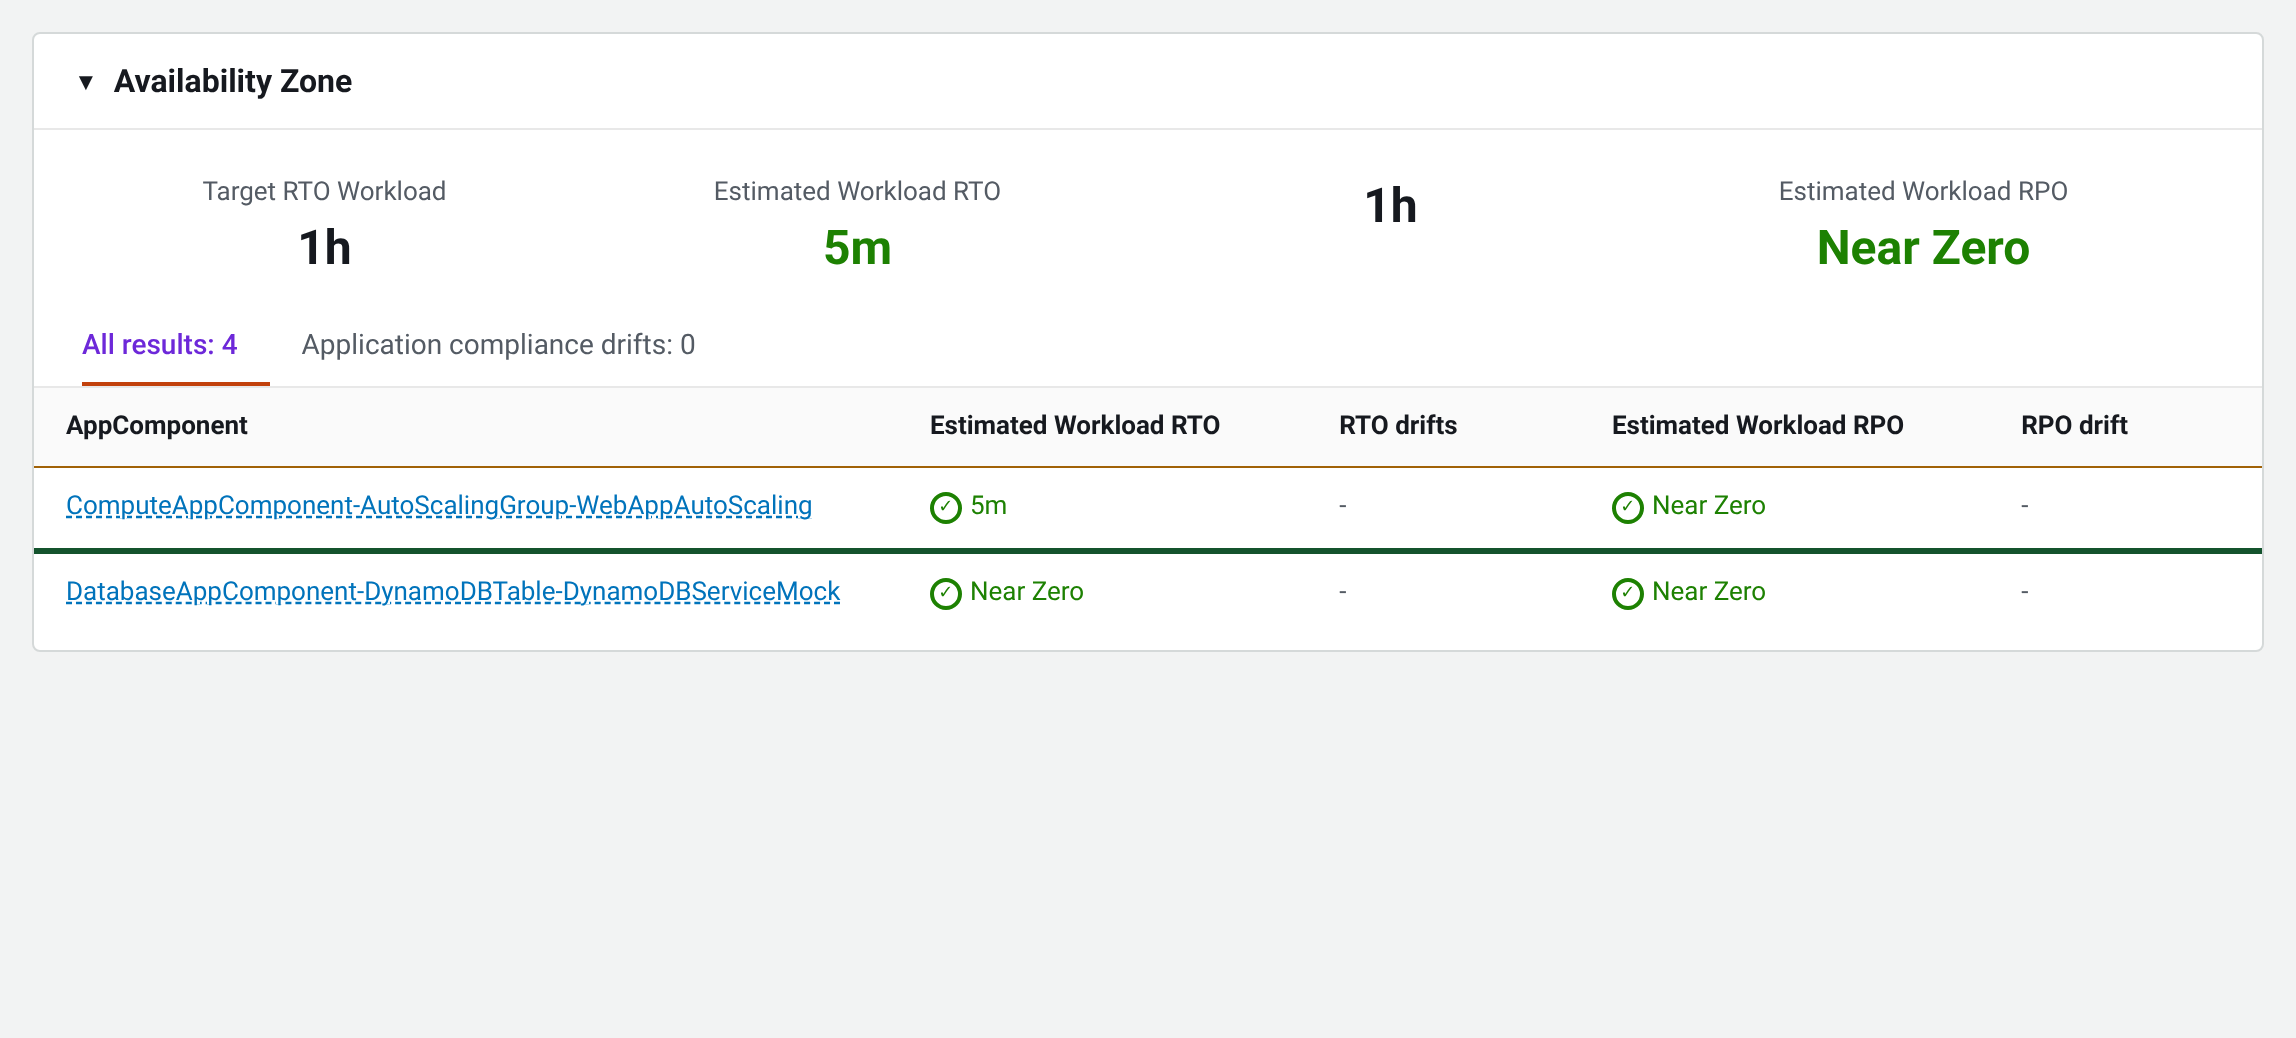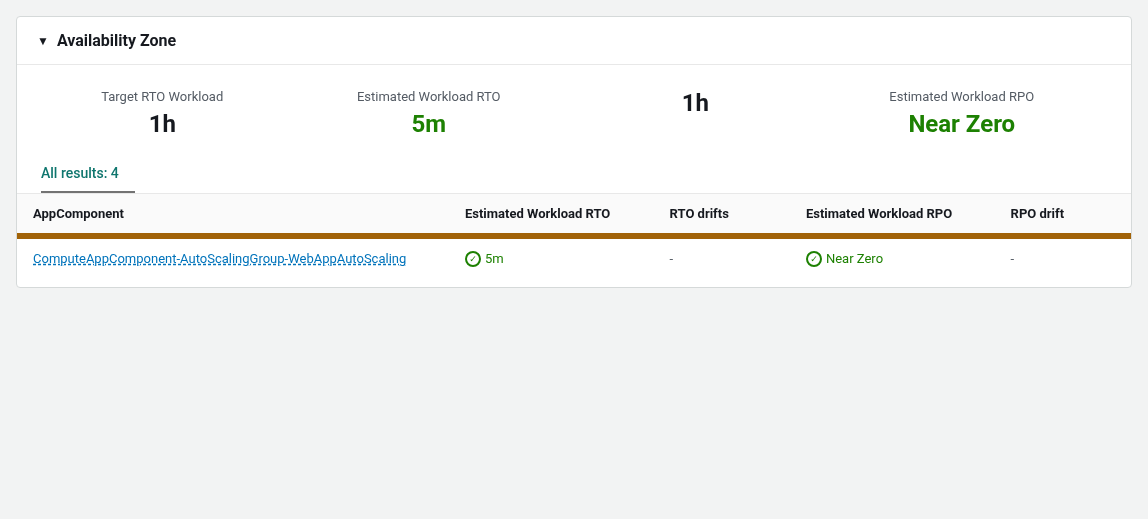--- a/index.html
+++ b/index.html
@@ -64,33 +64,33 @@
     .tab {
       padding: 10px 16px 10px 0;
       margin-right: 16px;
       cursor: pointer;
       font-size: 14px;
       color: #545b64;
       border-bottom: 2px solid transparent;
       white-space: nowrap;
     }
     .tab.active {
-      color: #0f766e;
-      border-bottom: 2px solid #737373;
+      color: #6d28d9;
+      border-bottom: 2px solid #c2410c;
       font-weight: 500;
     }
     .table-container {
       padding: 0 0 8px 0;
     }
     table {
       width: 100%;
       border-collapse: collapse;
     }
     thead tr {
-      border-bottom: 6px solid #a16207;
+      border-bottom: 1px solid #a16207;
     }
     th {
       padding: 12px 16px;
       text-align: left;
       font-weight: 700;
       font-size: 13px;
       color: #16191f;
       background: #fafafa;
     }
     td {
@@ -165,20 +165,21 @@
     </div>
 
     <div class="metric-item">
       <div class="metric-label">Estimated Workload RPO</div>
       <div class="metric-value green">Near Zero</div>
     </div>
   </div>
 
   <div class="tabs-row">
     <div class="tab active">All results: 4</div>
+    <div class="tab">Application compliance drifts: 0</div>
   </div>
 
   <div class="table-container">
     <table>
       <thead>
         <tr>
           <th class="col-app">AppComponent</th>
           <th class="col-rto">Estimated Workload RTO</th>
           <th class="col-rto-drift">RTO drifts</th>
           <th class="col-rpo">Estimated Workload RPO</th>
@@ -196,16 +197,33 @@
             </td>
             <td class="dash-cell">-</td>
             <td>
               <div class="status-green">
                 <span class="check-icon">✓</span>
                 <span>Near Zero</span>
               </div>
             </td>
             <td class="dash-cell">-</td>
           </tr>
+          <tr>
+            <td><span class="link-cell">DatabaseAppComponent-DynamoDBTable-DynamoDBServiceMock</span></td>
+            <td>
+              <div class="status-green">
+                <span class="check-icon">✓</span>
+                <span>Near Zero</span>
+              </div>
+            </td>
+            <td class="dash-cell">-</td>
+            <td>
+              <div class="status-green">
+                <span class="check-icon">✓</span>
+                <span>Near Zero</span>
+              </div>
+            </td>
+            <td class="dash-cell">-</td>
+          </tr>
         </tbody>
     </table>
   </div>
 </div>
 
 </body></html>

